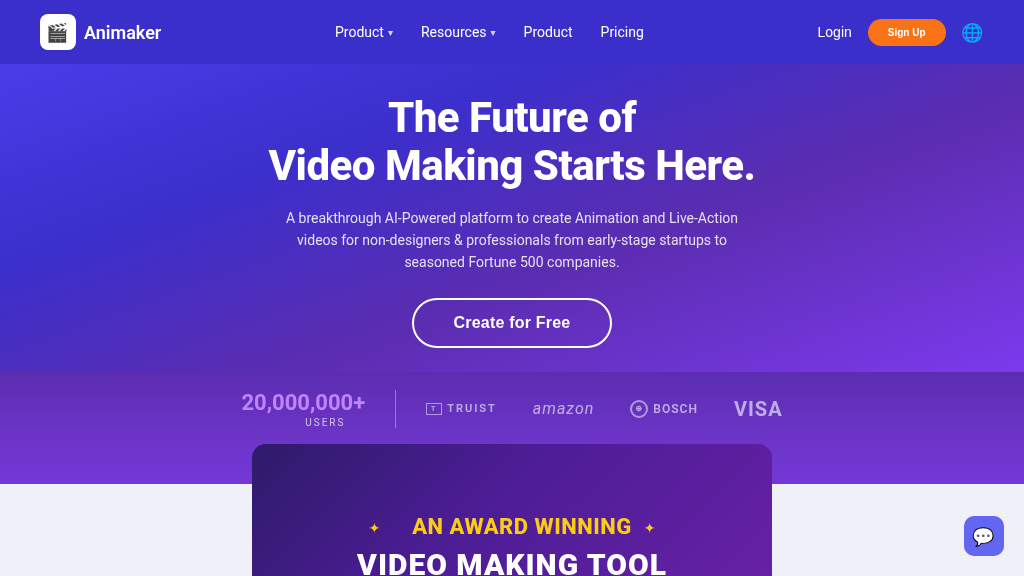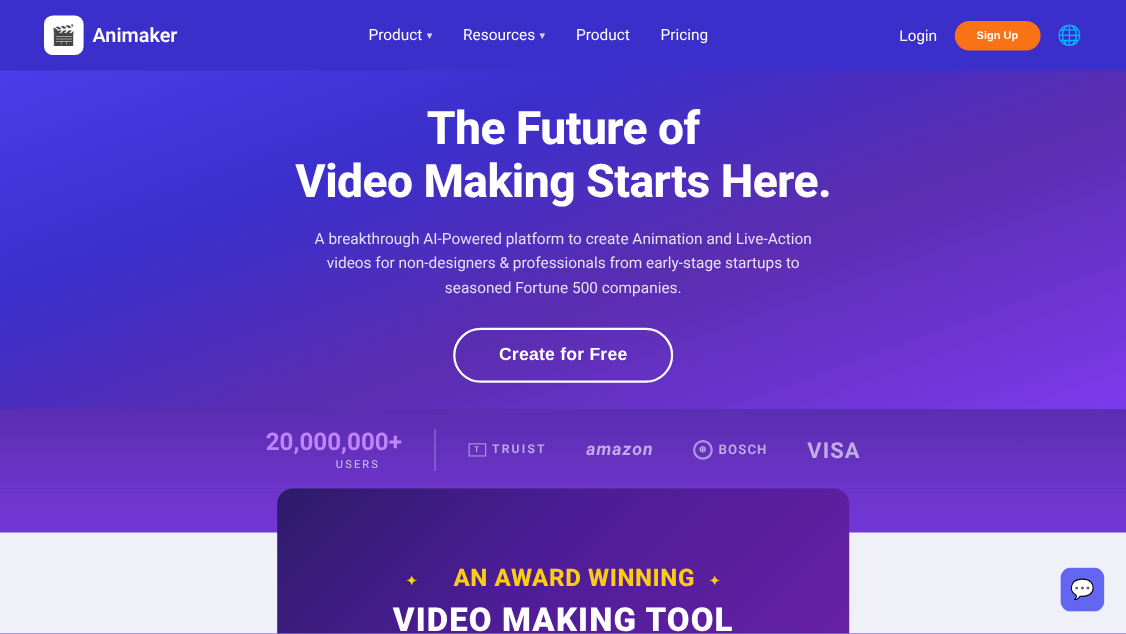--- a/index.html
+++ b/index.html
@@ -178,21 +178,21 @@
       color: rgba(255,255,255,0.6);
       font-size: 13px;
       font-weight: 600;
       letter-spacing: 1px;
       display: flex;
       align-items: center;
       gap: 5px;
     }
 
     .brand-item.truist { font-size: 11px; letter-spacing: 2px; }
-    .brand-item.amazon { font-size: 16px; font-weight: 700; font-style: italic; }
+    .brand-item.amazon { font-size: 16px; font-weight: 400; font-style: italic; }
     .brand-item.bosch { font-size: 12px; letter-spacing: 1px; }
     .brand-item.visa { font-size: 20px; font-weight: 700; letter-spacing: 1px; }
 
     .bosch-circle {
       width: 18px;
       height: 18px;
       border: 2px solid rgba(255,255,255,0.5);
       border-radius: 50%;
       display: flex;
       align-items: center;

